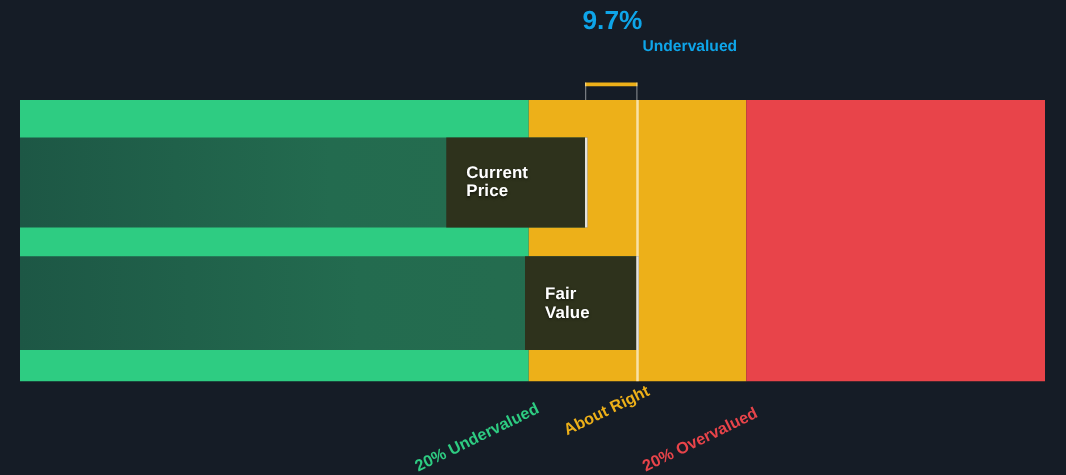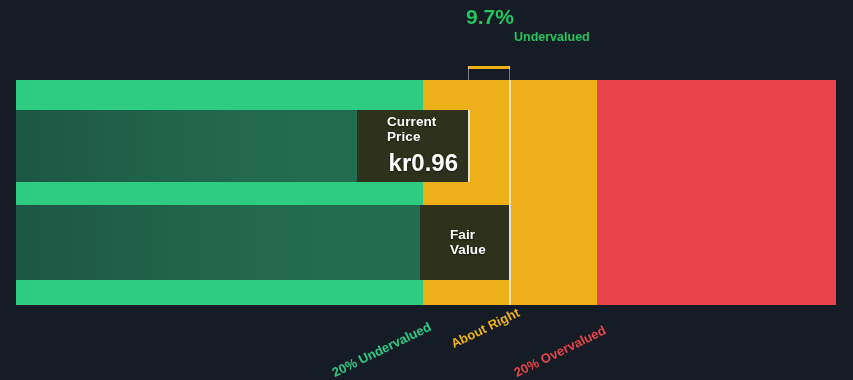--- a/index.html
+++ b/index.html
@@ -55,21 +55,21 @@
   
   .value-box {
     position: absolute;
     box-sizing: border-box;
     background: rgba(48, 42, 22, 0.88);
     border-right: 2px solid rgba(255,255,255,0.85);
     display: flex;
     flex-direction: column;
     align-items: flex-end;
     justify-content: center;
-    padding: 0 10px 0 30px;
+    padding: 0 10px 0 16px;
     color: #ffffff;
   }
   .value-box .vb-title {
     font-size: 13.5px;
     font-weight: bold;
     letter-spacing: 0.1px;
     line-height: 1.1;
     text-shadow: 0 1px 2px rgba(0,0,0,0.55);
   }
   .value-box .vb-amount {
@@ -102,21 +102,21 @@
   }
   #callout .bracket-side.left  { left: 0; }
   #callout .bracket-side.right { right: 0; }
 
   #callout-text {
     position: absolute;
     left: 466px;
     top: 6px;
     text-align: center;
     width: 80px;
-    color: #22c55e;
+    color: #0ea5e9;
   }
   #callout-text .pct {
     font-size: 21px;
     font-weight: bold;
     line-height: 1.05;
     text-align: left;
   }
   #callout-text .sub {
     font-size: 12.5px;
     font-weight: bold;
@@ -151,21 +151,20 @@
     <div class="zone zone-over" style="left:581px; width:239px;"></div>
 
     <div class="measure-bar" style="top:30px; height:72px; width:452px;"></div>
 
     <div class="measure-bar" style="top:125px; height:75px; width:494px;"></div>
 
     <div class="marker-line" style="left:493px;"></div>
 
     <div class="value-box" style="left:341px; top:30px; width:113px; height:72px;">
       <span class="vb-title">Current Price</span>
-      <span class="vb-amount">kr0.96</span>
     </div>
 
     <div class="value-box" style="left:404px; top:125px; width:91px; height:75px;">
       <span class="vb-title">Fair Value</span>
     </div>
   </div>
 
   <div id="callout">
     <div class="bracket-top"></div>
     <div class="bracket-side left"></div>

